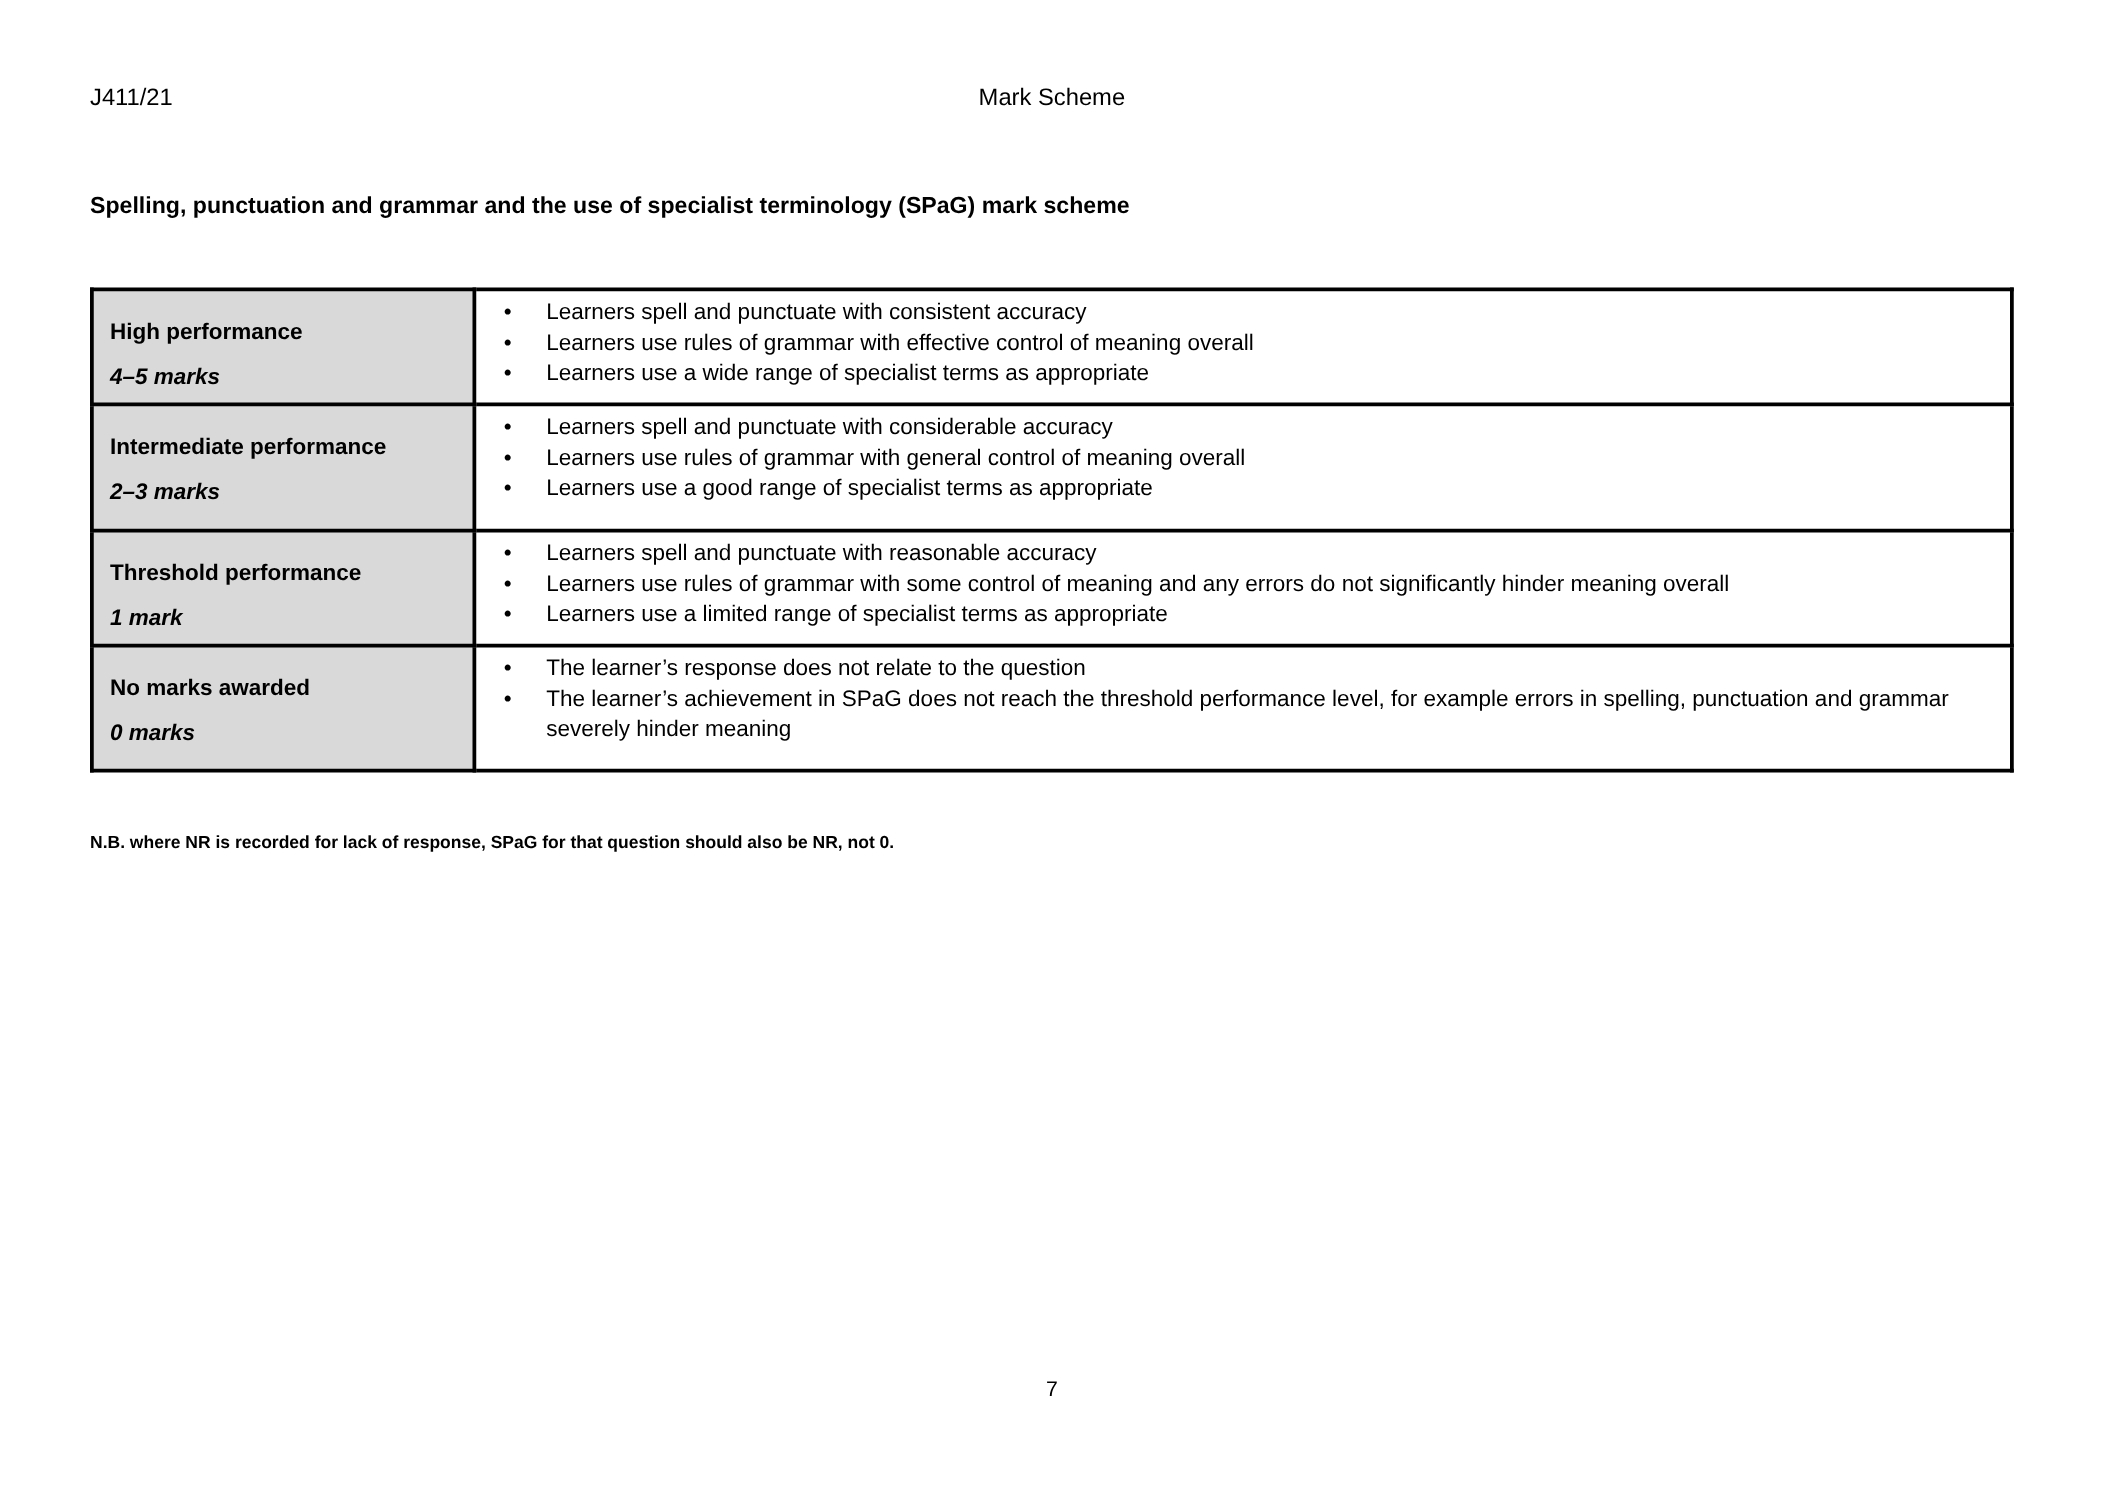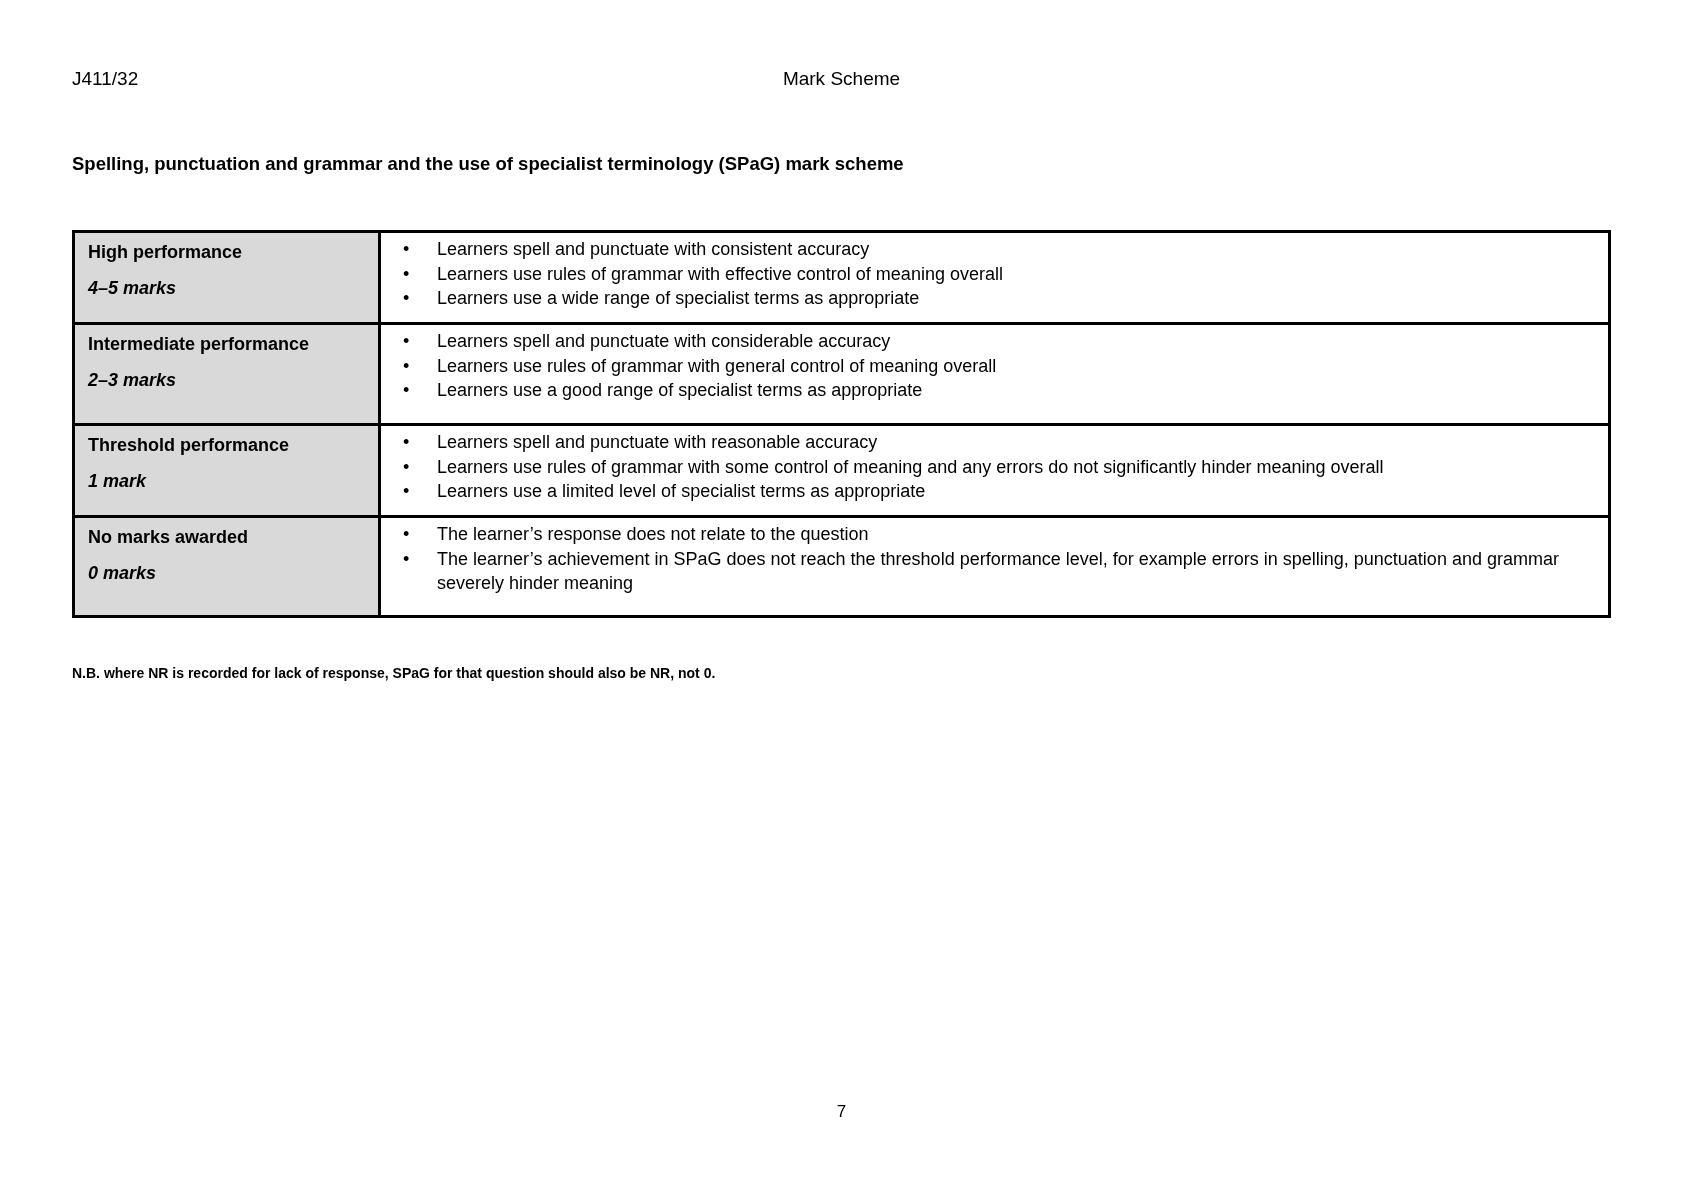--- a/index.html
+++ b/index.html
@@ -58,20 +58,21 @@
     padding: 7px 12px 7px 13px;
   }
   td.desc-cell {
     border-left-width: 2px;
     padding: 4px 12px 4px 0;
   }
   .level-name {
     font-size: 18px;
     font-weight: bold;
     line-height: 24px;
+    margin-top: 13px;
   }
   .level-marks {
     font-size: 18px;
     font-weight: bold;
     font-style: italic;
     line-height: 24px;
     margin-top: 12px;
   }
   tr.row-1 { height: 92px; }
   tr.row-2 { height: 101px; }
@@ -111,21 +112,21 @@
     text-align: center;
     font-size: 17px;
   }
 </style>
 </head>
 <body>
 
 <div class="page">
 
   <div class="doc-header">
-    <span class="h-left">J411/32</span>
+    <span class="h-left">J411/21</span>
     <span class="h-center">Mark Scheme</span>
   </div>
 
   <div class="doc-title">Spelling, punctuation and grammar and the use of specialist terminology (SPaG) mark scheme</div>
 
   <table class="spag">
     <tbody>
       <tr class="row-1">
         <td class="level-cell">
           <div class="level-name">High performance</div>
@@ -154,21 +155,21 @@
       </tr>
       <tr class="row-3">
         <td class="level-cell">
           <div class="level-name">Threshold performance</div>
           <div class="level-marks">1 mark</div>
         </td>
         <td class="desc-cell">
           <ul class="bullets">
             <li><span class="bullet-glyph">•</span><span>Learners spell and punctuate with reasonable accuracy</span></li>
             <li><span class="bullet-glyph">•</span><span>Learners use rules of grammar with some control of meaning and any errors do not significantly hinder meaning overall</span></li>
-            <li><span class="bullet-glyph">•</span><span>Learners use a limited level of specialist terms as appropriate</span></li>
+            <li><span class="bullet-glyph">•</span><span>Learners use a limited range of specialist terms as appropriate</span></li>
           </ul>
         </td>
       </tr>
       <tr class="row-4">
         <td class="level-cell">
           <div class="level-name">No marks awarded</div>
           <div class="level-marks">0 marks</div>
         </td>
         <td class="desc-cell">
           <ul class="bullets">

